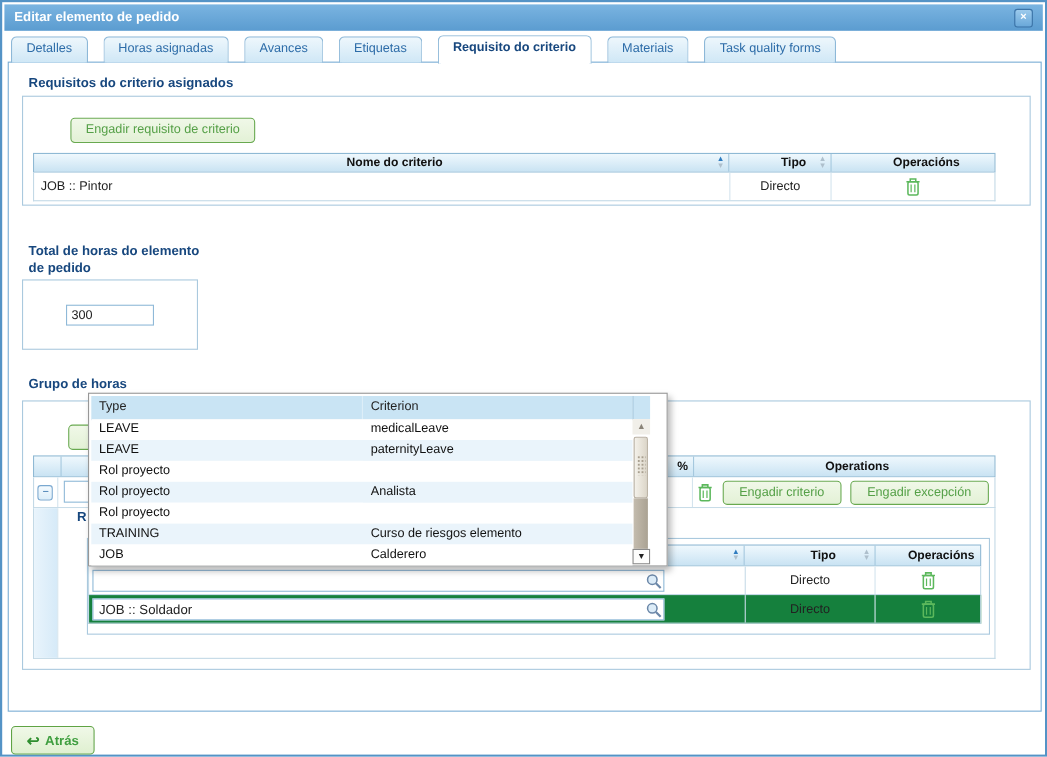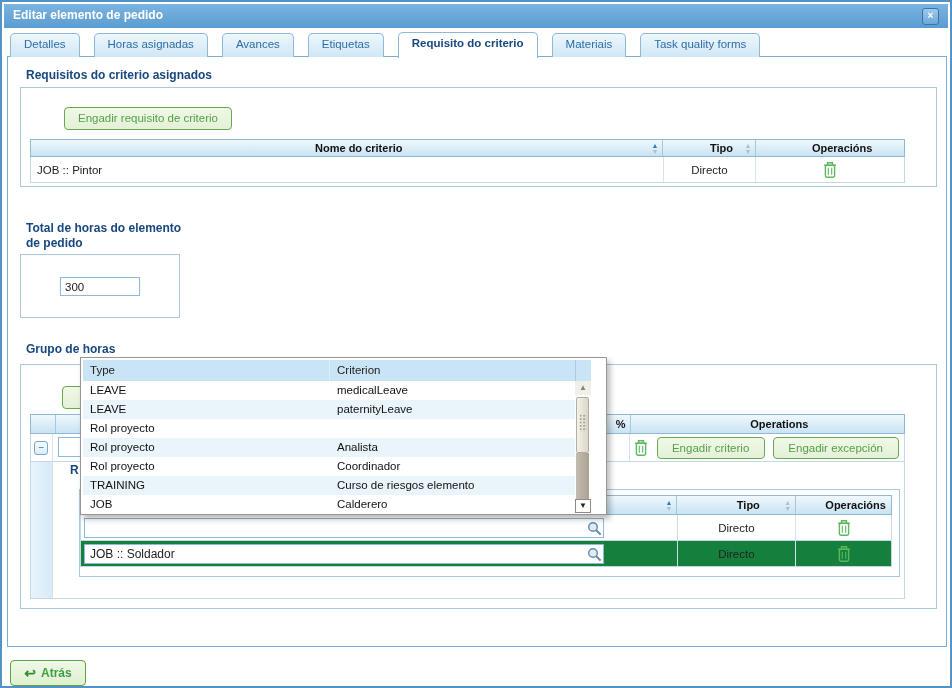--- a/index.html
+++ b/index.html
@@ -276,21 +276,20 @@
     </div>
     <div class="pop-row" style="top:61px;">
       <div class="pop-cell" style="width:247px;">Rol proyecto</div>
     </div>
     <div class="pop-row alt" style="top:80px;">
       <div class="pop-cell" style="width:247px;">Rol proyecto</div>
       <div class="pop-cell" style="width:245px;">Analista</div>
     </div>
     <div class="pop-row" style="top:99px;">
       <div class="pop-cell" style="width:247px;">Rol proyecto</div>
-      <div class="pop-cell" style="width:245px;">Coordinador</div>
     </div>
     <div class="pop-row alt" style="top:118px;">
       <div class="pop-cell" style="width:247px;">TRAINING</div>
       <div class="pop-cell" style="width:245px;">Curso de riesgos elemento</div>
     </div>
     <div class="pop-row" style="top:137px;">
       <div class="pop-cell" style="width:247px;">JOB</div>
       <div class="pop-cell" style="width:245px;">Calderero</div>
     </div>
 

